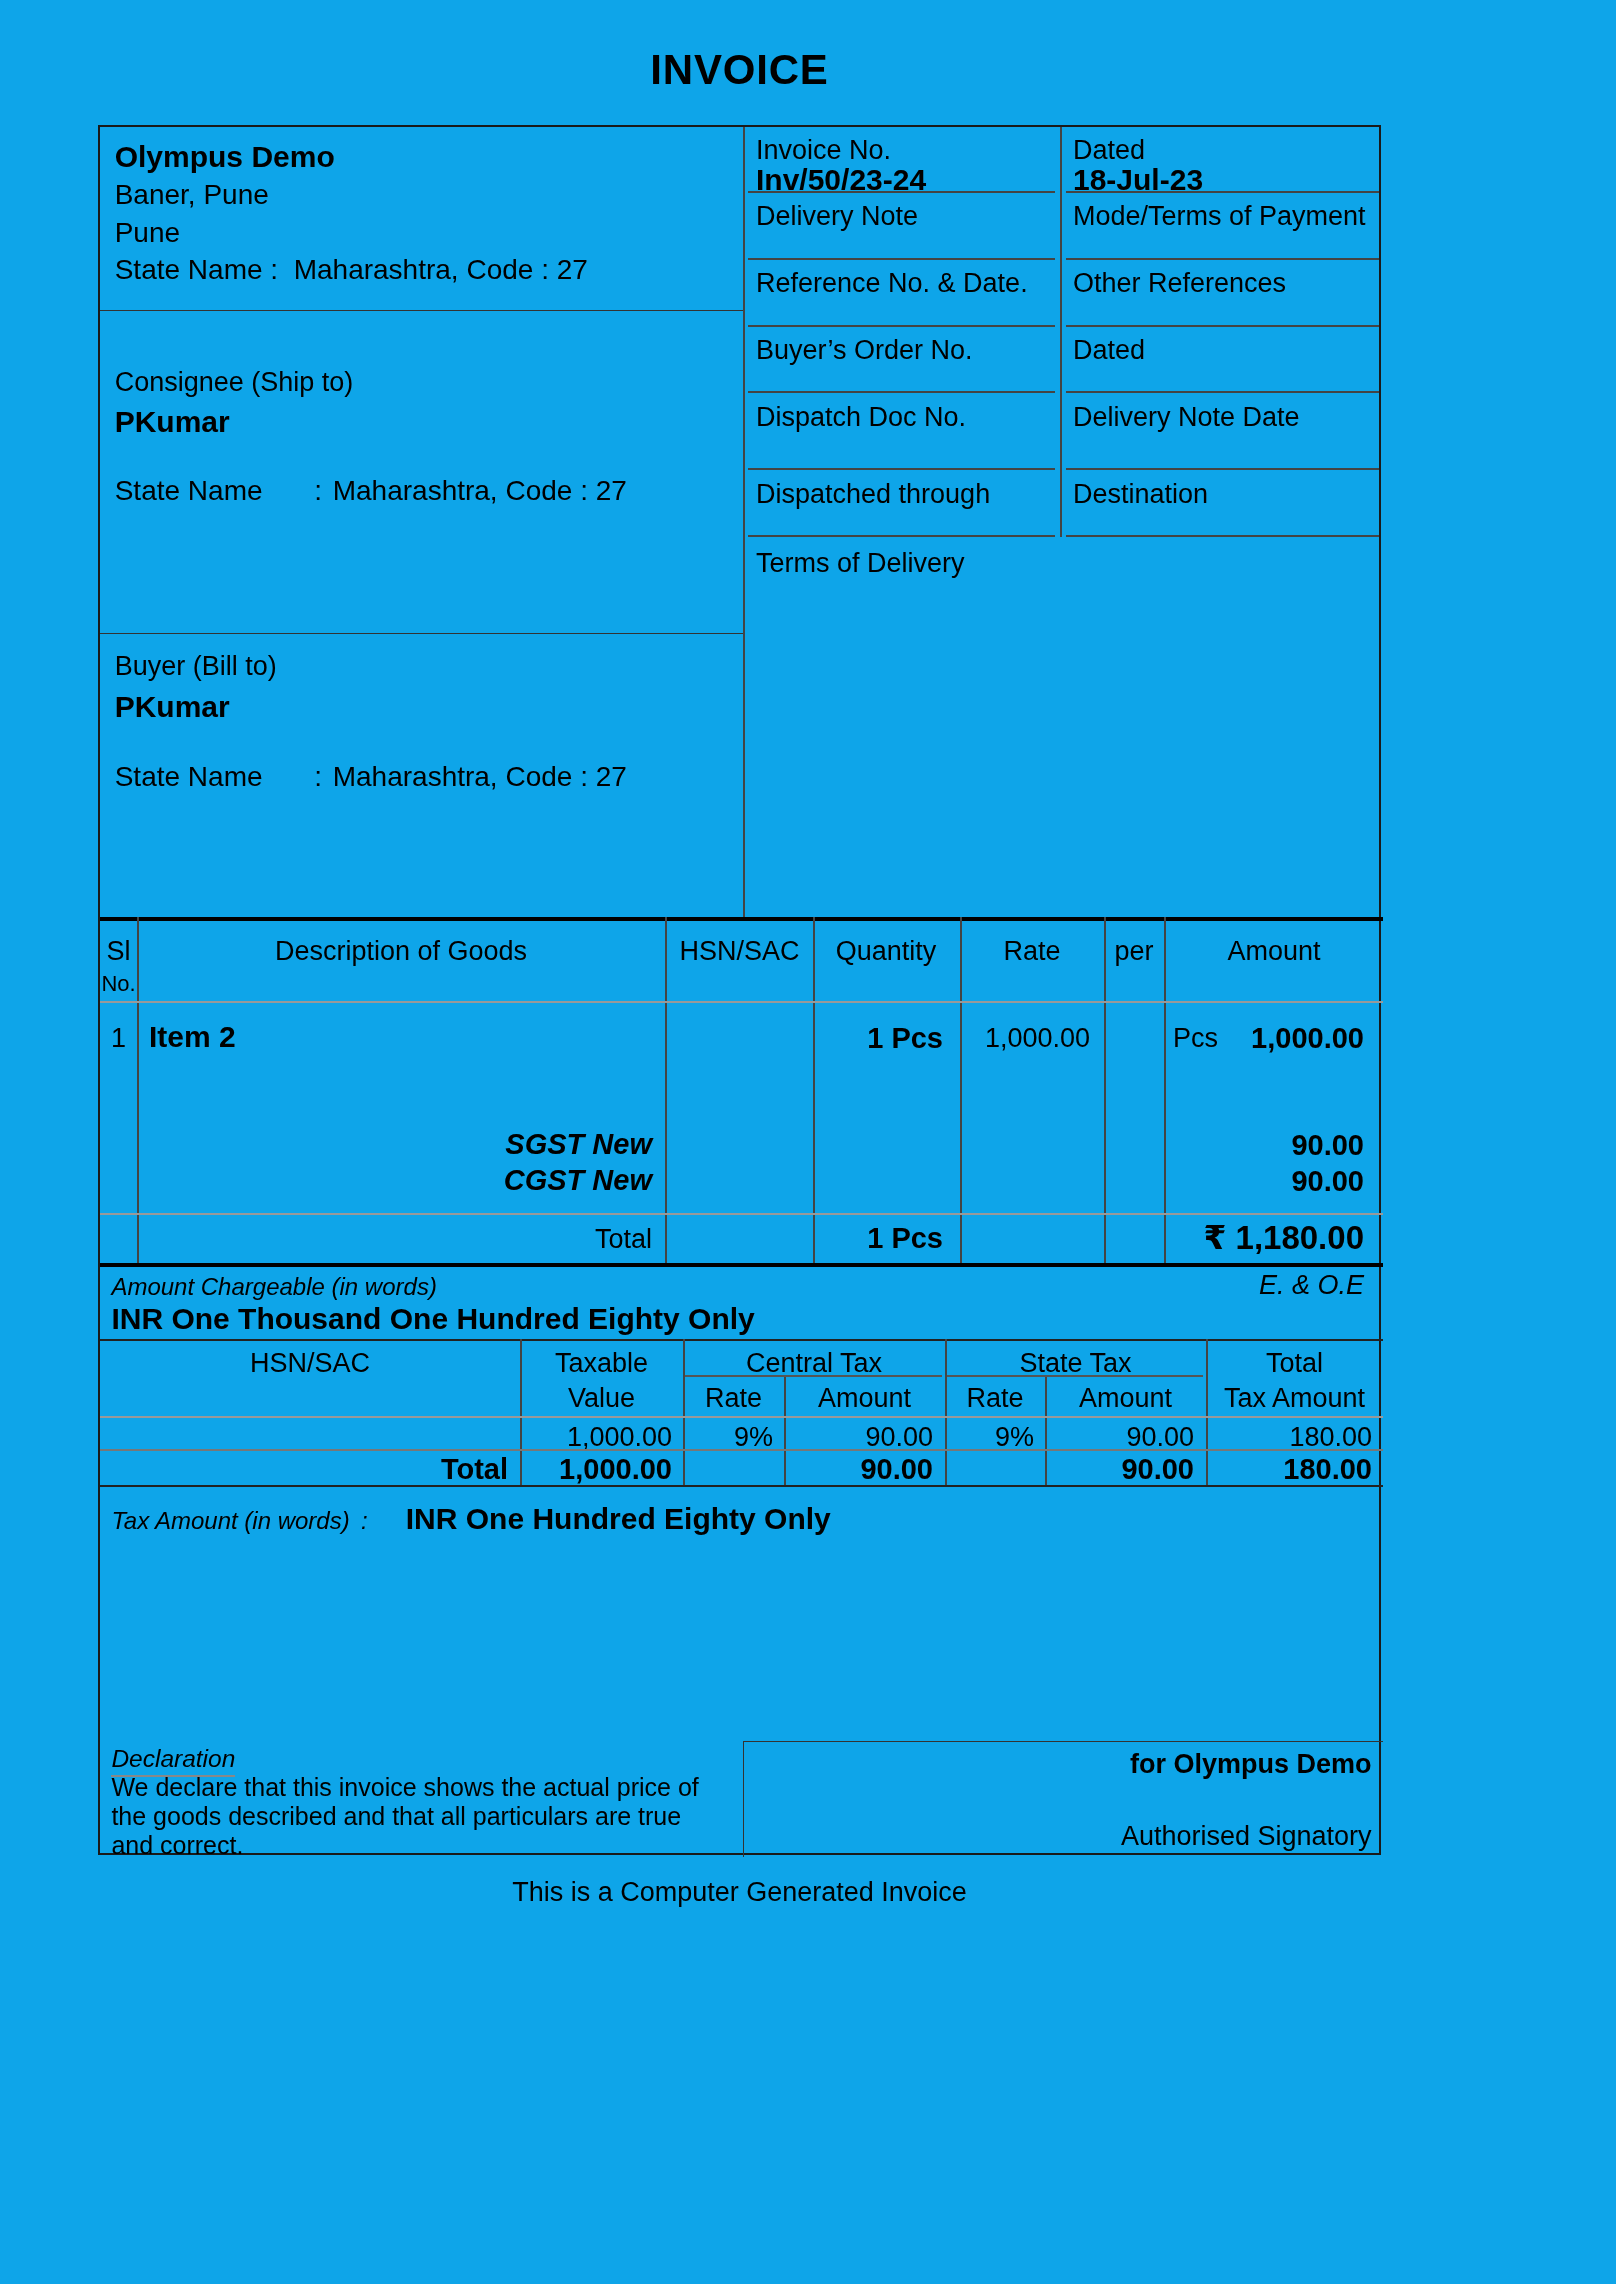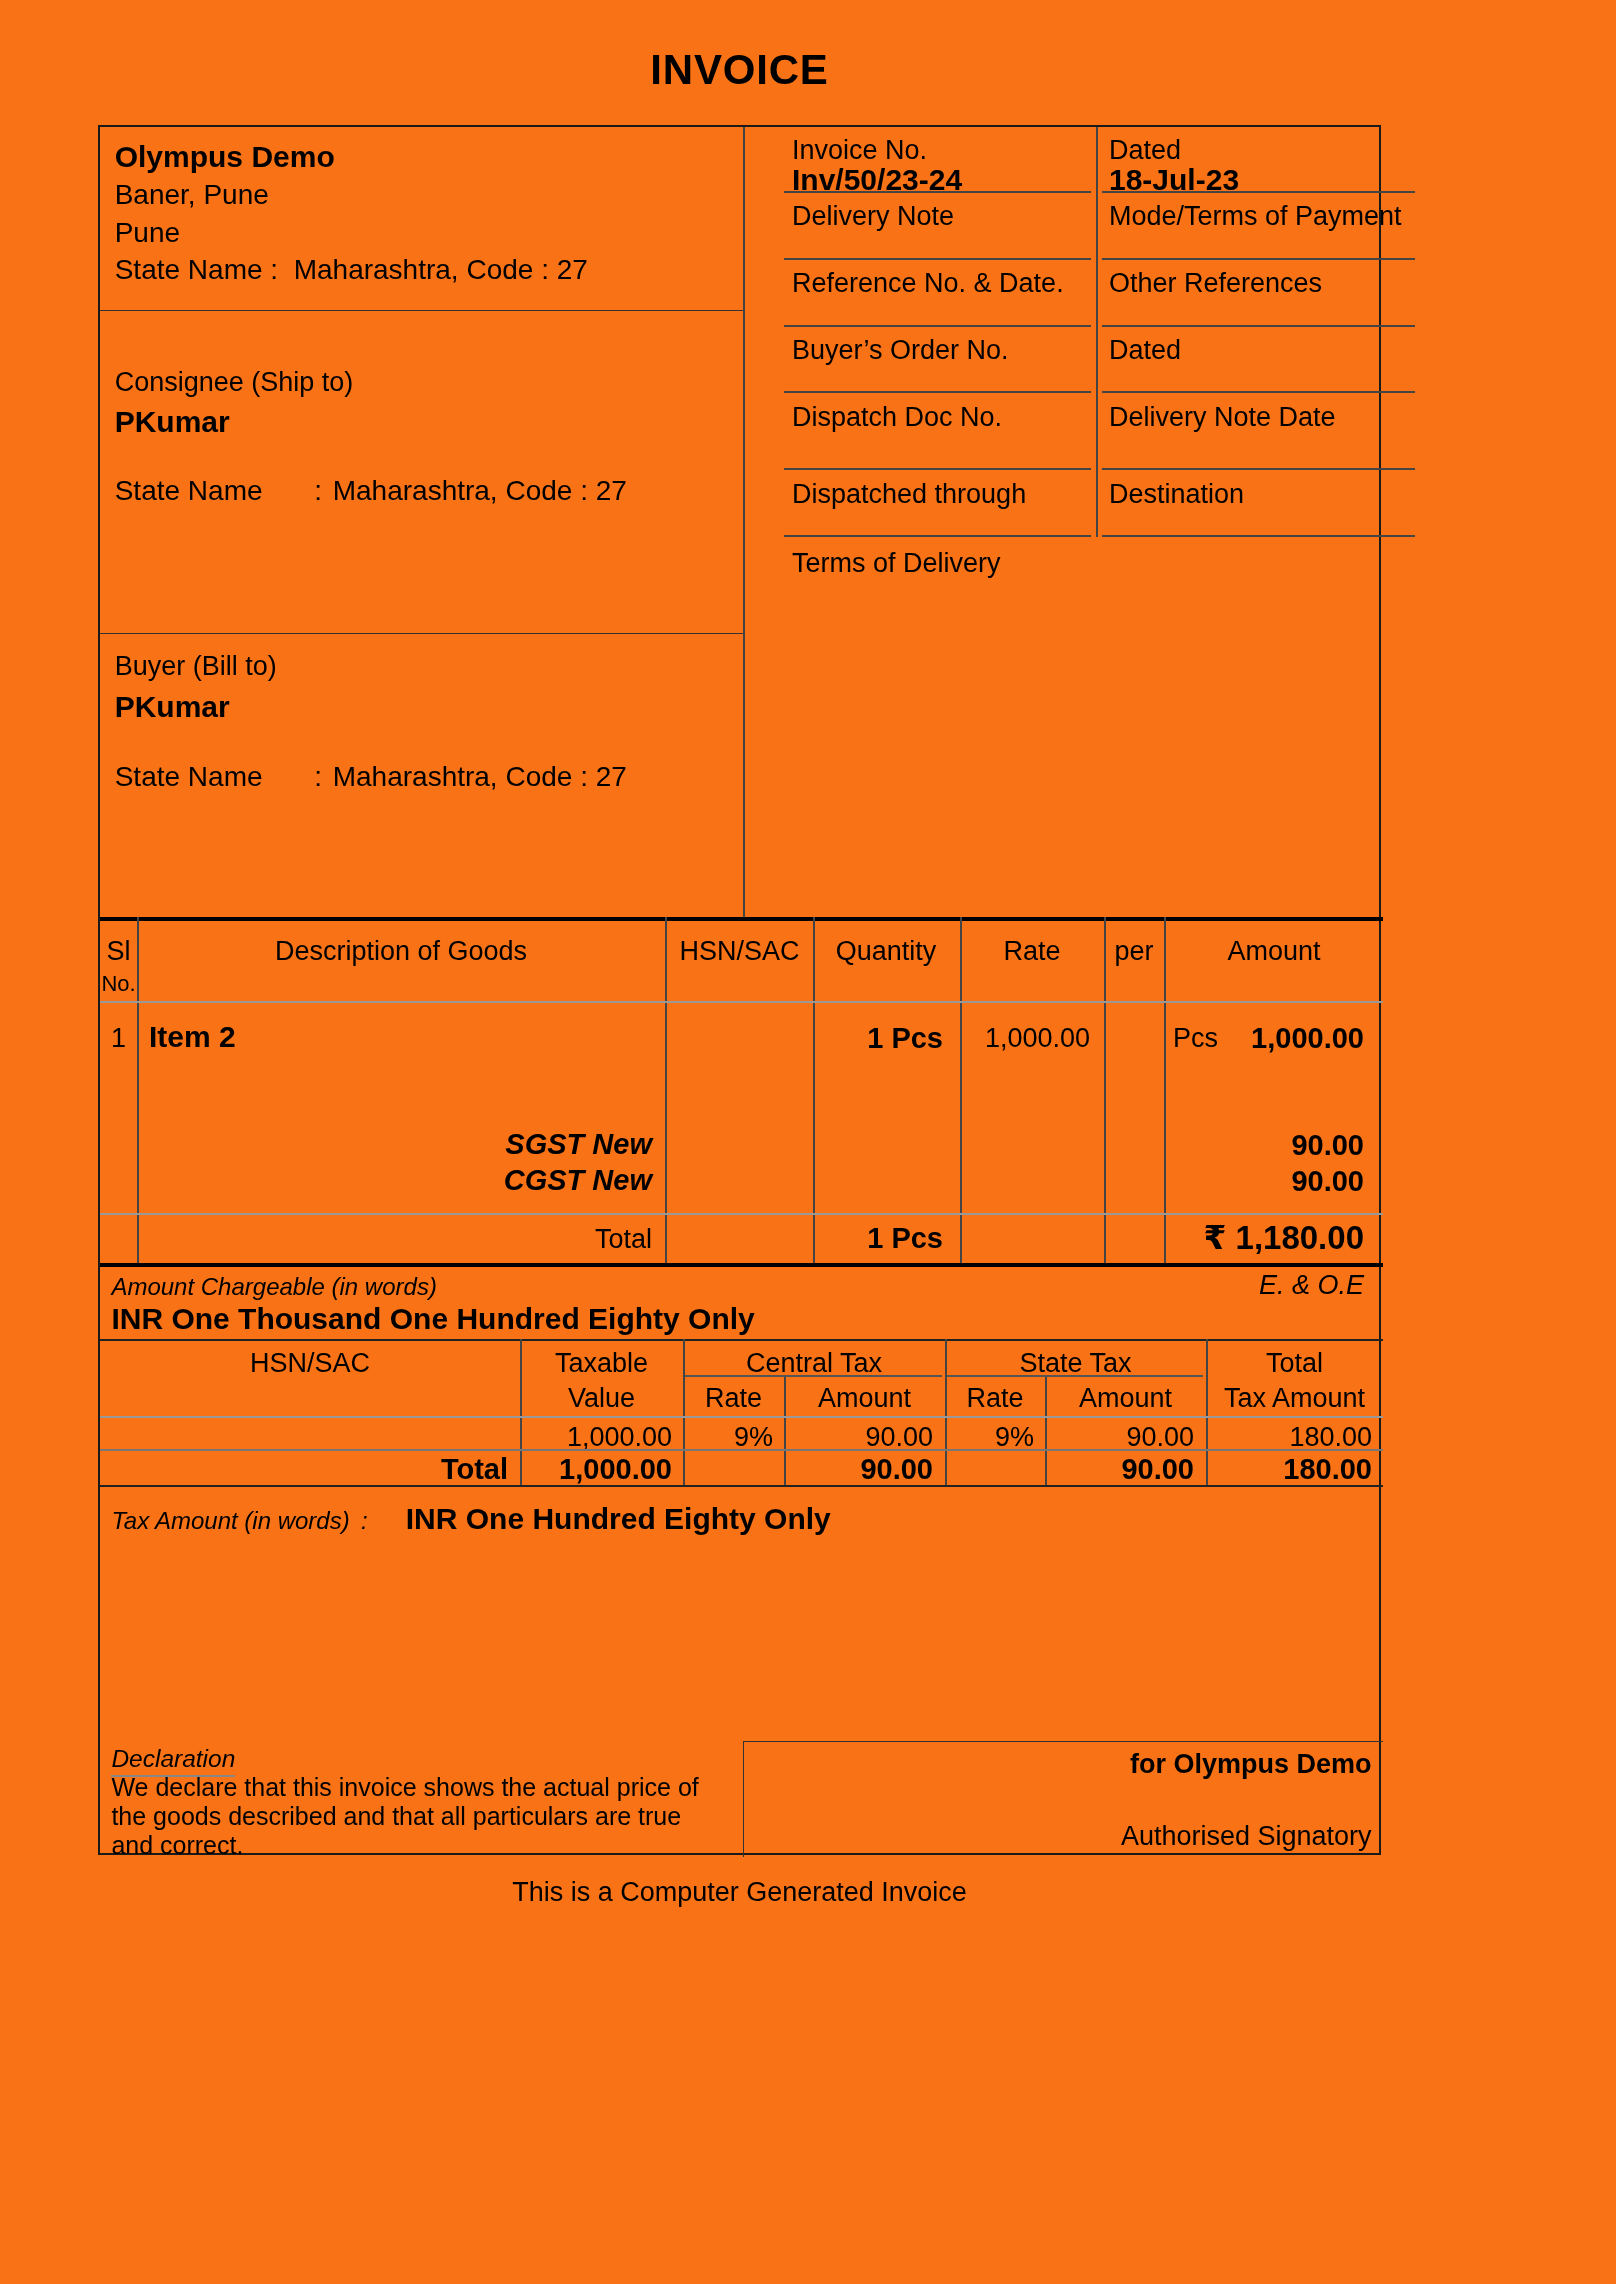--- a/index.html
+++ b/index.html
@@ -1,16 +1,16 @@
 <!DOCTYPE html>
 <html style="font-size:13px"><head>
 <meta charset="utf-8">
 <style>
   html,body{margin:0;padding:0;background:#fff;}
-  .page{position:relative;width:1616px;height:2284px;background:#f97316;
+  .page{position:relative;width:1616px;height:2284px;background:#0ea5e9;
         font-family:"Liberation Sans","DejaVu Sans",sans-serif;color:#000;overflow:hidden;}
   .abs{position:absolute;}
   .box{position:absolute;left:98px;top:125px;width:1283px;height:1730px;border:2.4px solid #1a1a1a;box-sizing:border-box;}
   .hline{position:absolute;background:#444;height:1.6px;}
   .hline.gray{background:#999;height:2.4px;}
   .hline.thick{background:#000;height:4.1px;}
   .hline.thin{background:#777;height:1.6px;}
   .vline{position:absolute;background:#444;width:1.6px;}
   .lbl{font-size:27px;line-height:33px;}
   .small{font-size:24px;line-height:28px;font-style:italic;}
@@ -61,21 +61,21 @@
     <div class="abs" style="left:0;top:507px;width:643px;height:283px;box-sizing:border-box;">
       <div class="abs lbl" style="left:14.7px;top:16.3px;">Buyer (Bill to)</div>
       <div class="abs val" style="left:14.7px;top:56px;">PKumar</div>
       <div class="abs stateline" style="left:14.7px;top:127px;width:604px;">
         <span class="sl-label">State Name</span>
         <span class="sl-colon">:</span>
         <span>Maharashtra, Code : 27</span>
       </div>
     </div>
 
-    <div class="abs" style="left:643px;top:0;width:640px;height:790px;margin-left:36px;">
+    <div class="abs" style="left:643px;top:0;width:640px;height:790px;">
       <div class="vline" style="left:317px;top:0;height:410px;"></div>
 
       <div class="abs lbl" style="left:13px;top:6.5px;">Invoice No.</div>
       <div class="abs val" style="left:13px;top:36px;">Inv/50/23-24</div>
       <div class="abs lbl" style="left:330px;top:6.5px;">Dated</div>
       <div class="abs val" style="left:330px;top:36px;">18-Jul-23</div>
       <div class="hline" style="left:4.9px;top:64px;width:307px;"></div>
       <div class="hline" style="left:323px;top:64px;width:313px;"></div>
 
       <div class="abs lbl" style="left:13px;top:73px;">Delivery Note</div>

